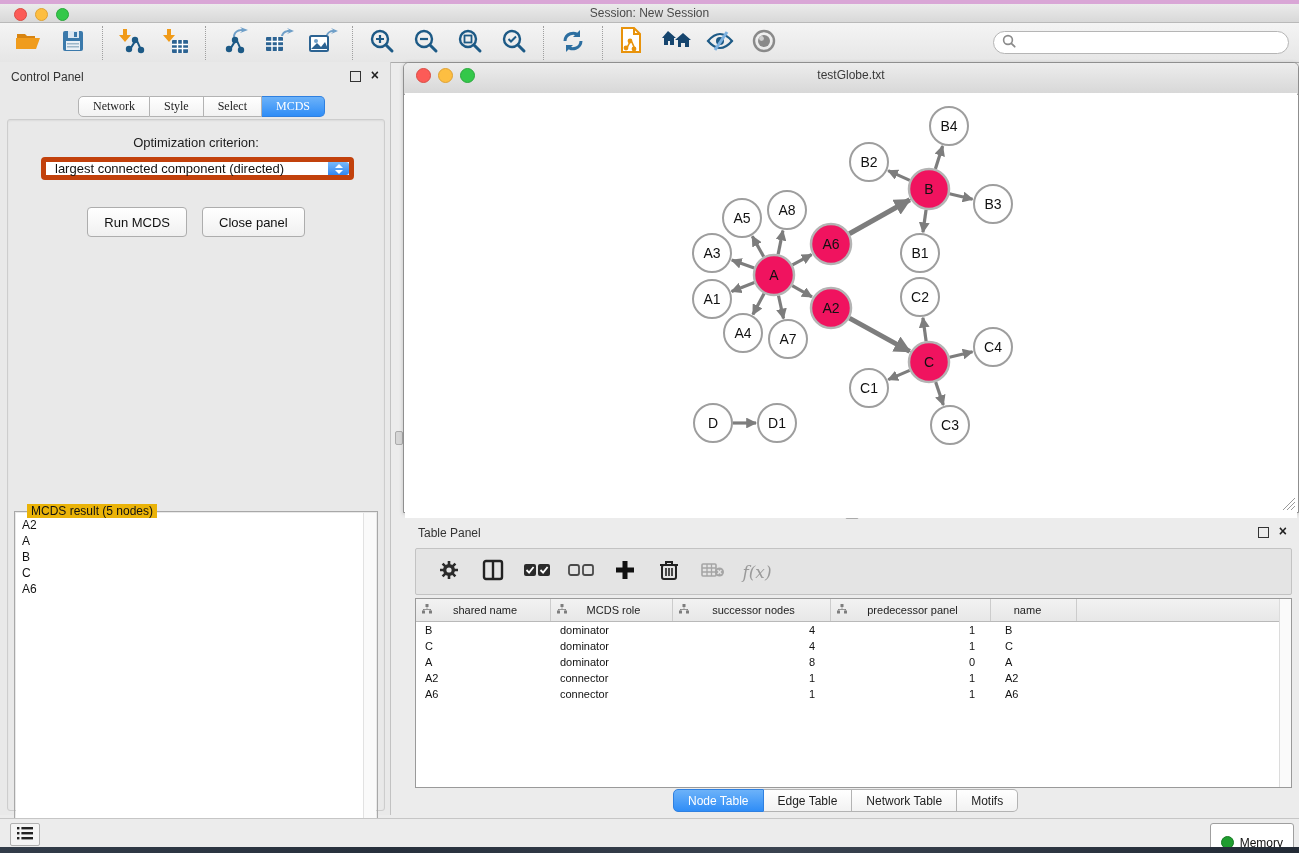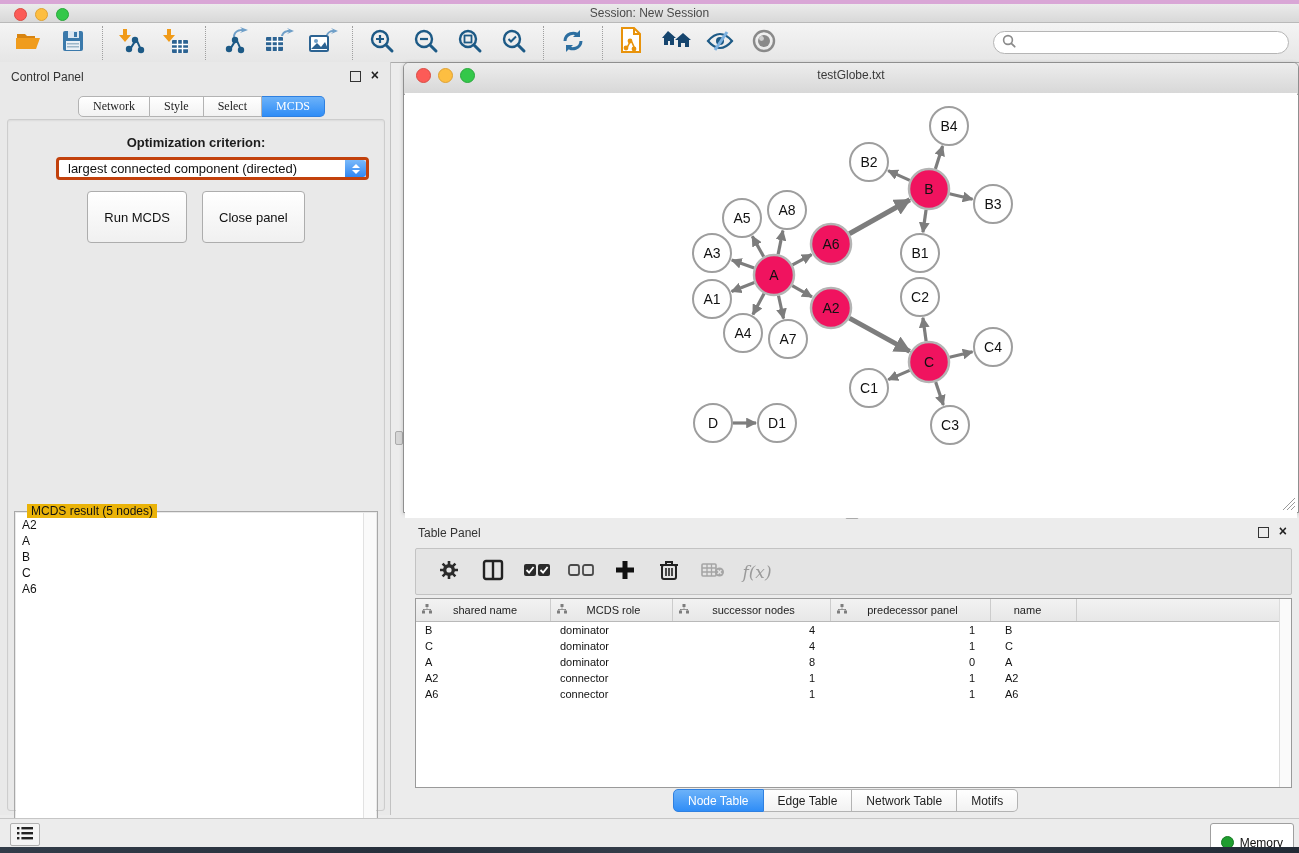--- a/index.html
+++ b/index.html
@@ -41,31 +41,31 @@
 
   .cp-tabs{position:absolute;left:78px;top:34px;height:21px;display:flex;font-family:Liberation Serif, serif;}
   .seg{border:1px solid #b3b3b3;border-left:none;background:linear-gradient(#ffffff,#f2f2f2);
     font-size:12px;color:#222;display:flex;align-items:center;justify-content:center;padding:0 14px;height:21px;box-sizing:border-box;}
   .seg:first-child{border-left:1px solid #b3b3b3;border-radius:5px 0 0 5px;}
   .seg:last-child{border-radius:0 5px 5px 0;}
   .seg.active{background:linear-gradient(#6cb2f9,#2f8df7);color:#fff;border-color:#2f80e0;}
 
   .cp-body{position:absolute;left:7px;top:57px;width:376px;height:690px;background:#e9e9e9;
     border:1px solid #cdcdcd;border-radius:3px;box-shadow:inset 0 1px 2px rgba(0,0,0,.06);}
-  .opt-label{position:absolute;left:0;width:100%;top:15px;text-align:center;font-size:13px;font-weight:bold;color:#1c1c1c;}
-  .dropdown{position:absolute;left:48px;top:37px;width:313px;height:23px;background:#fff;
-    border:3px solid #c2410c;border-radius:4px;display:flex;align-items:center;box-sizing:border-box;}
+  .opt-label{position:absolute;left:0;width:100%;top:15px;text-align:center;font-size:13px;font-weight:normal;color:#1c1c1c;}
+  .dropdown{position:absolute;left:33px;top:37px;width:313px;height:23px;background:#fff;
+    border:5px solid #c2410c;border-radius:4px;display:flex;align-items:center;box-sizing:border-box;}
   .dropdown .val{flex:1;font-size:13px;padding-left:9px;color:#111;white-space:nowrap;}
   .dd-stepper{width:21px;height:100%;background:linear-gradient(#79b9fa,#3187f2);
     border-radius:0 3px 3px 0;display:flex;flex-direction:column;align-items:center;justify-content:center;gap:2px;}
   .dd-stepper .tri{width:0;height:0;border-left:4px solid transparent;border-right:4px solid transparent;}
   .tri.up{border-bottom:4px solid #fff;} .tri.down{border-top:4px solid #fff;}
   .cp-buttons{position:absolute;left:0;top:71px;width:100%;display:flex;justify-content:center;gap:15px;}
   .push-btn{height:22px;background:linear-gradient(#ffffff,#f0f0f0);border:1px solid #adadad;
-    border-radius:4px;font-size:13px;color:#111;display:flex;align-items:center;padding:14px 16px;}
+    border-radius:4px;font-size:13px;color:#111;display:flex;align-items:center;padding:3px 16px;margin-top:16px;}
 
   .result-group{position:absolute;left:6px;top:391px;width:362px;height:340px;border:1px solid #a8a8a8;}
   .result-legend{position:absolute;left:12px;top:-8px;background:#eab308;padding:0 4px;font-size:12px;color:#111;}
   .result-list{position:absolute;left:1px;top:1px;right:1px;bottom:1px;background:#fff;overflow:hidden;}
   .result-scroll{position:absolute;top:0;right:0;width:12px;height:100%;background:#fafafa;border-left:1px solid #e2e2e2;}
   .result-item{font-size:12px;color:#111;padding:1px 0 1px 6px;line-height:14px;}
   .result-list .items{padding-top:4px;}
 
   
   .net-window{position:absolute;left:403px;top:62px;width:896px;height:451px;

